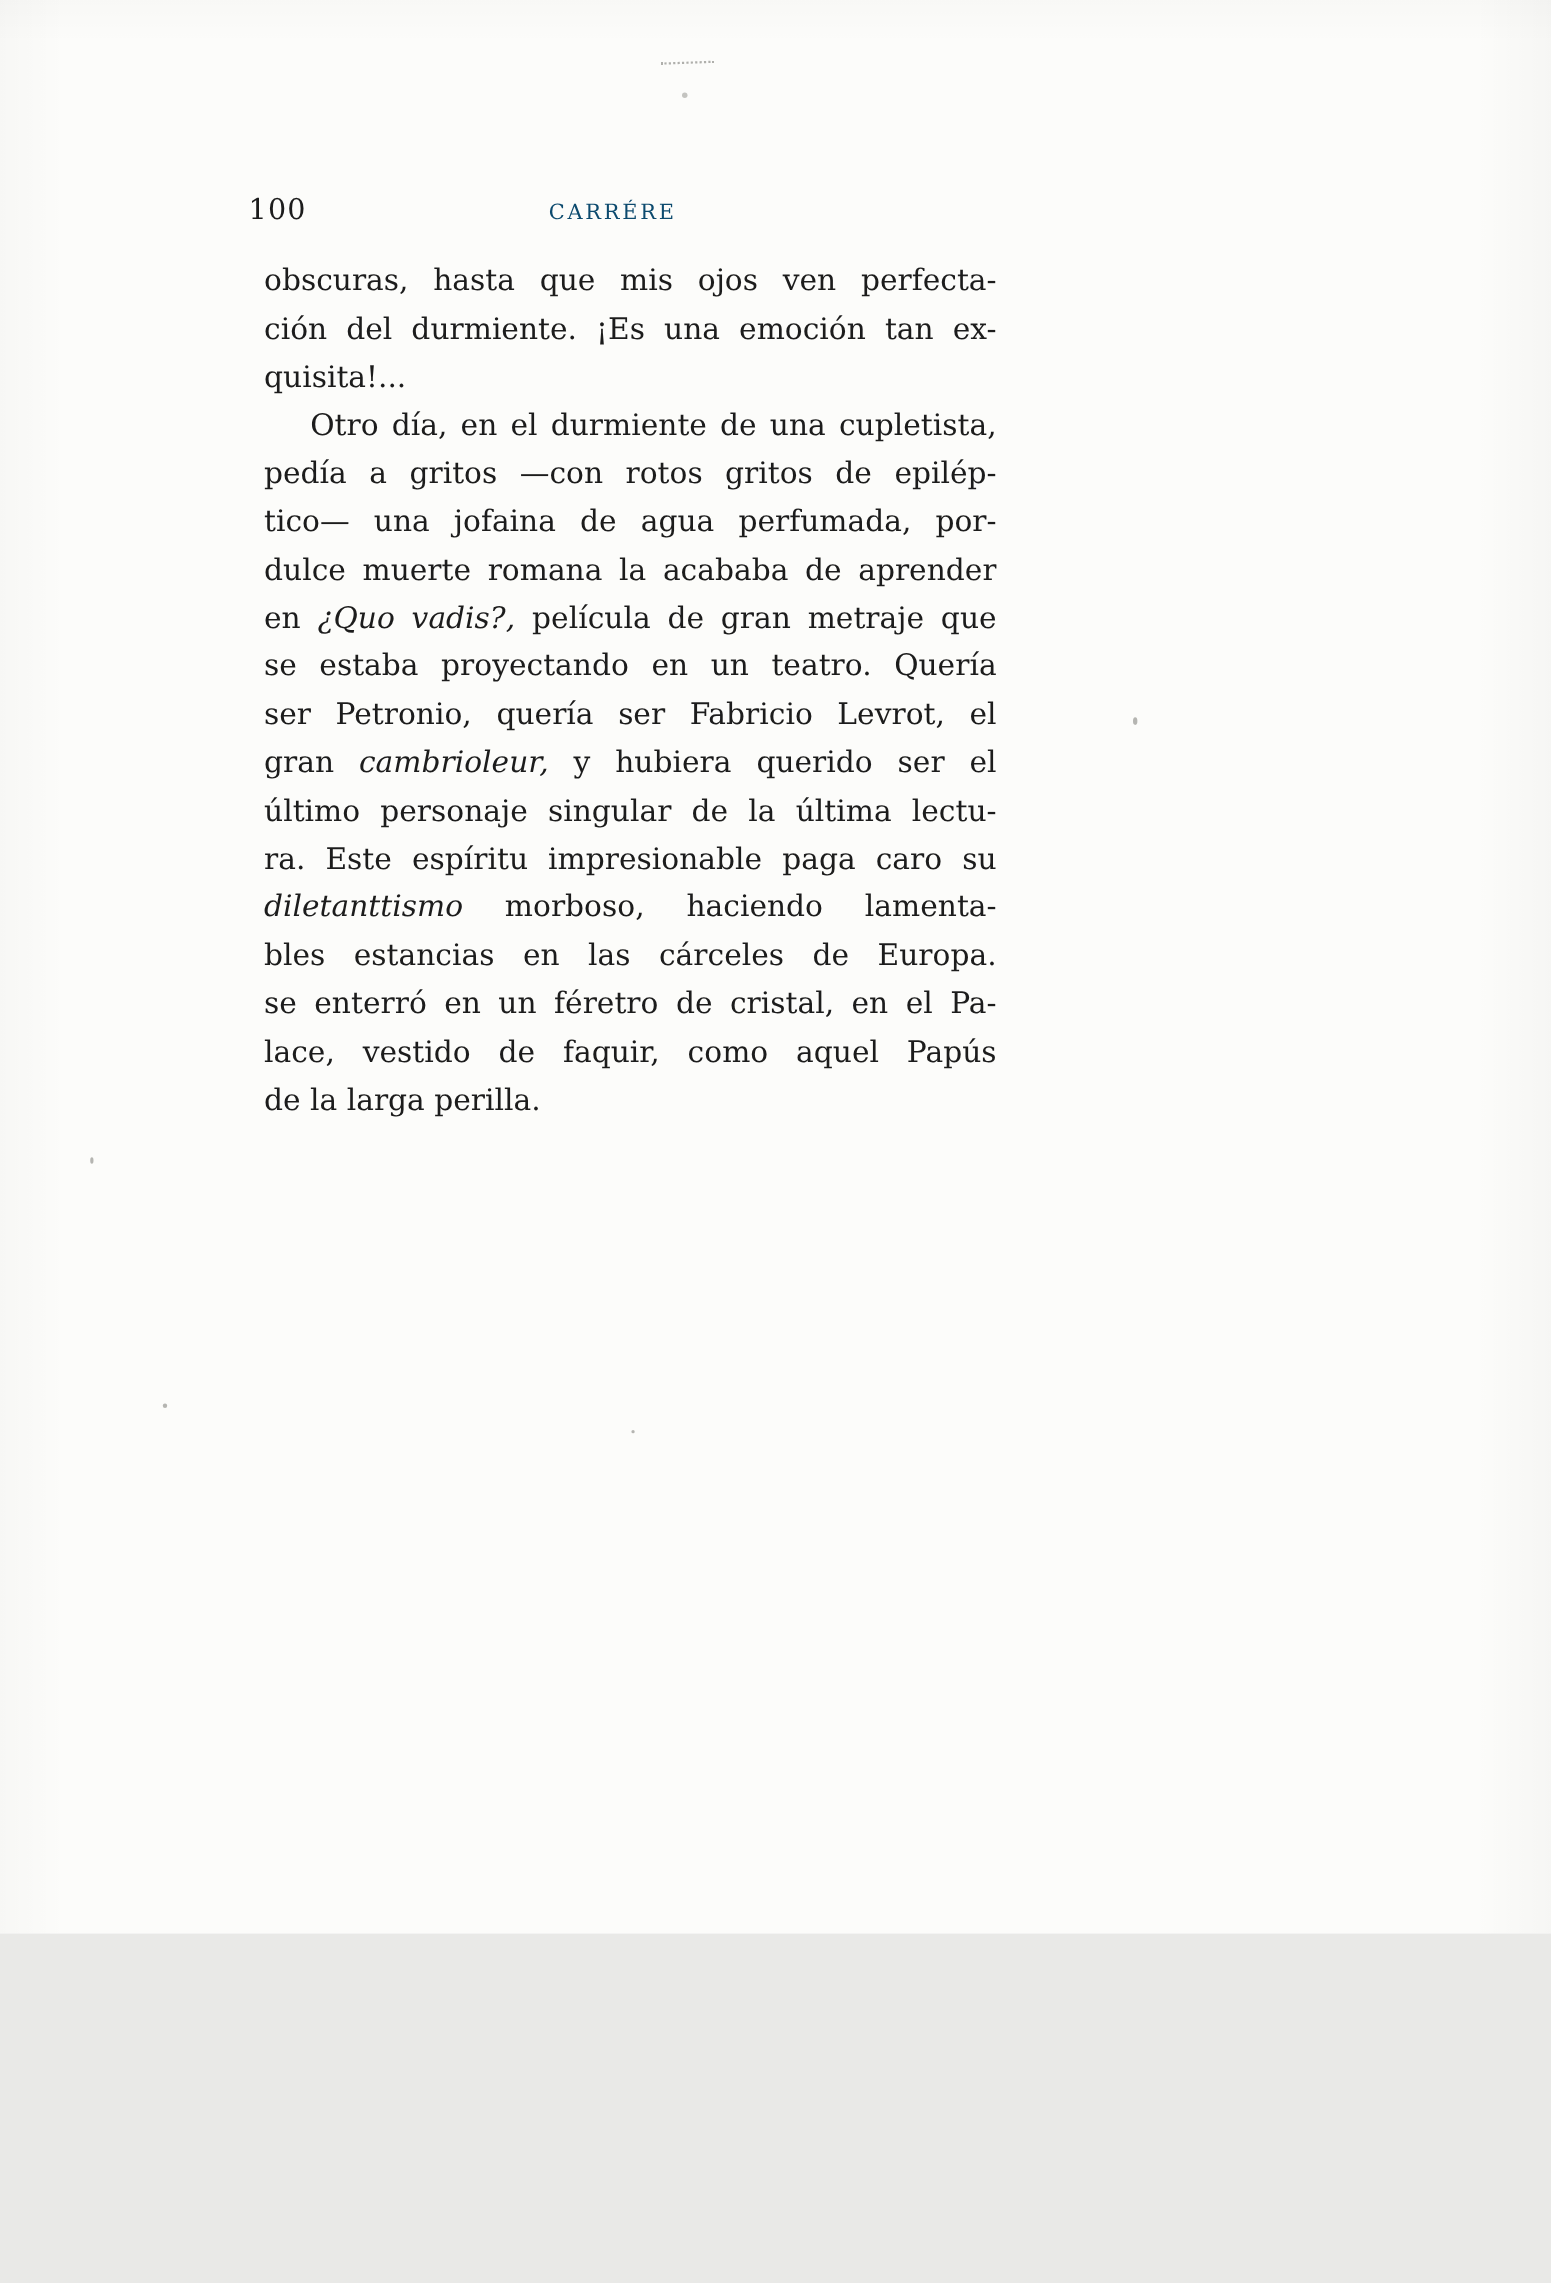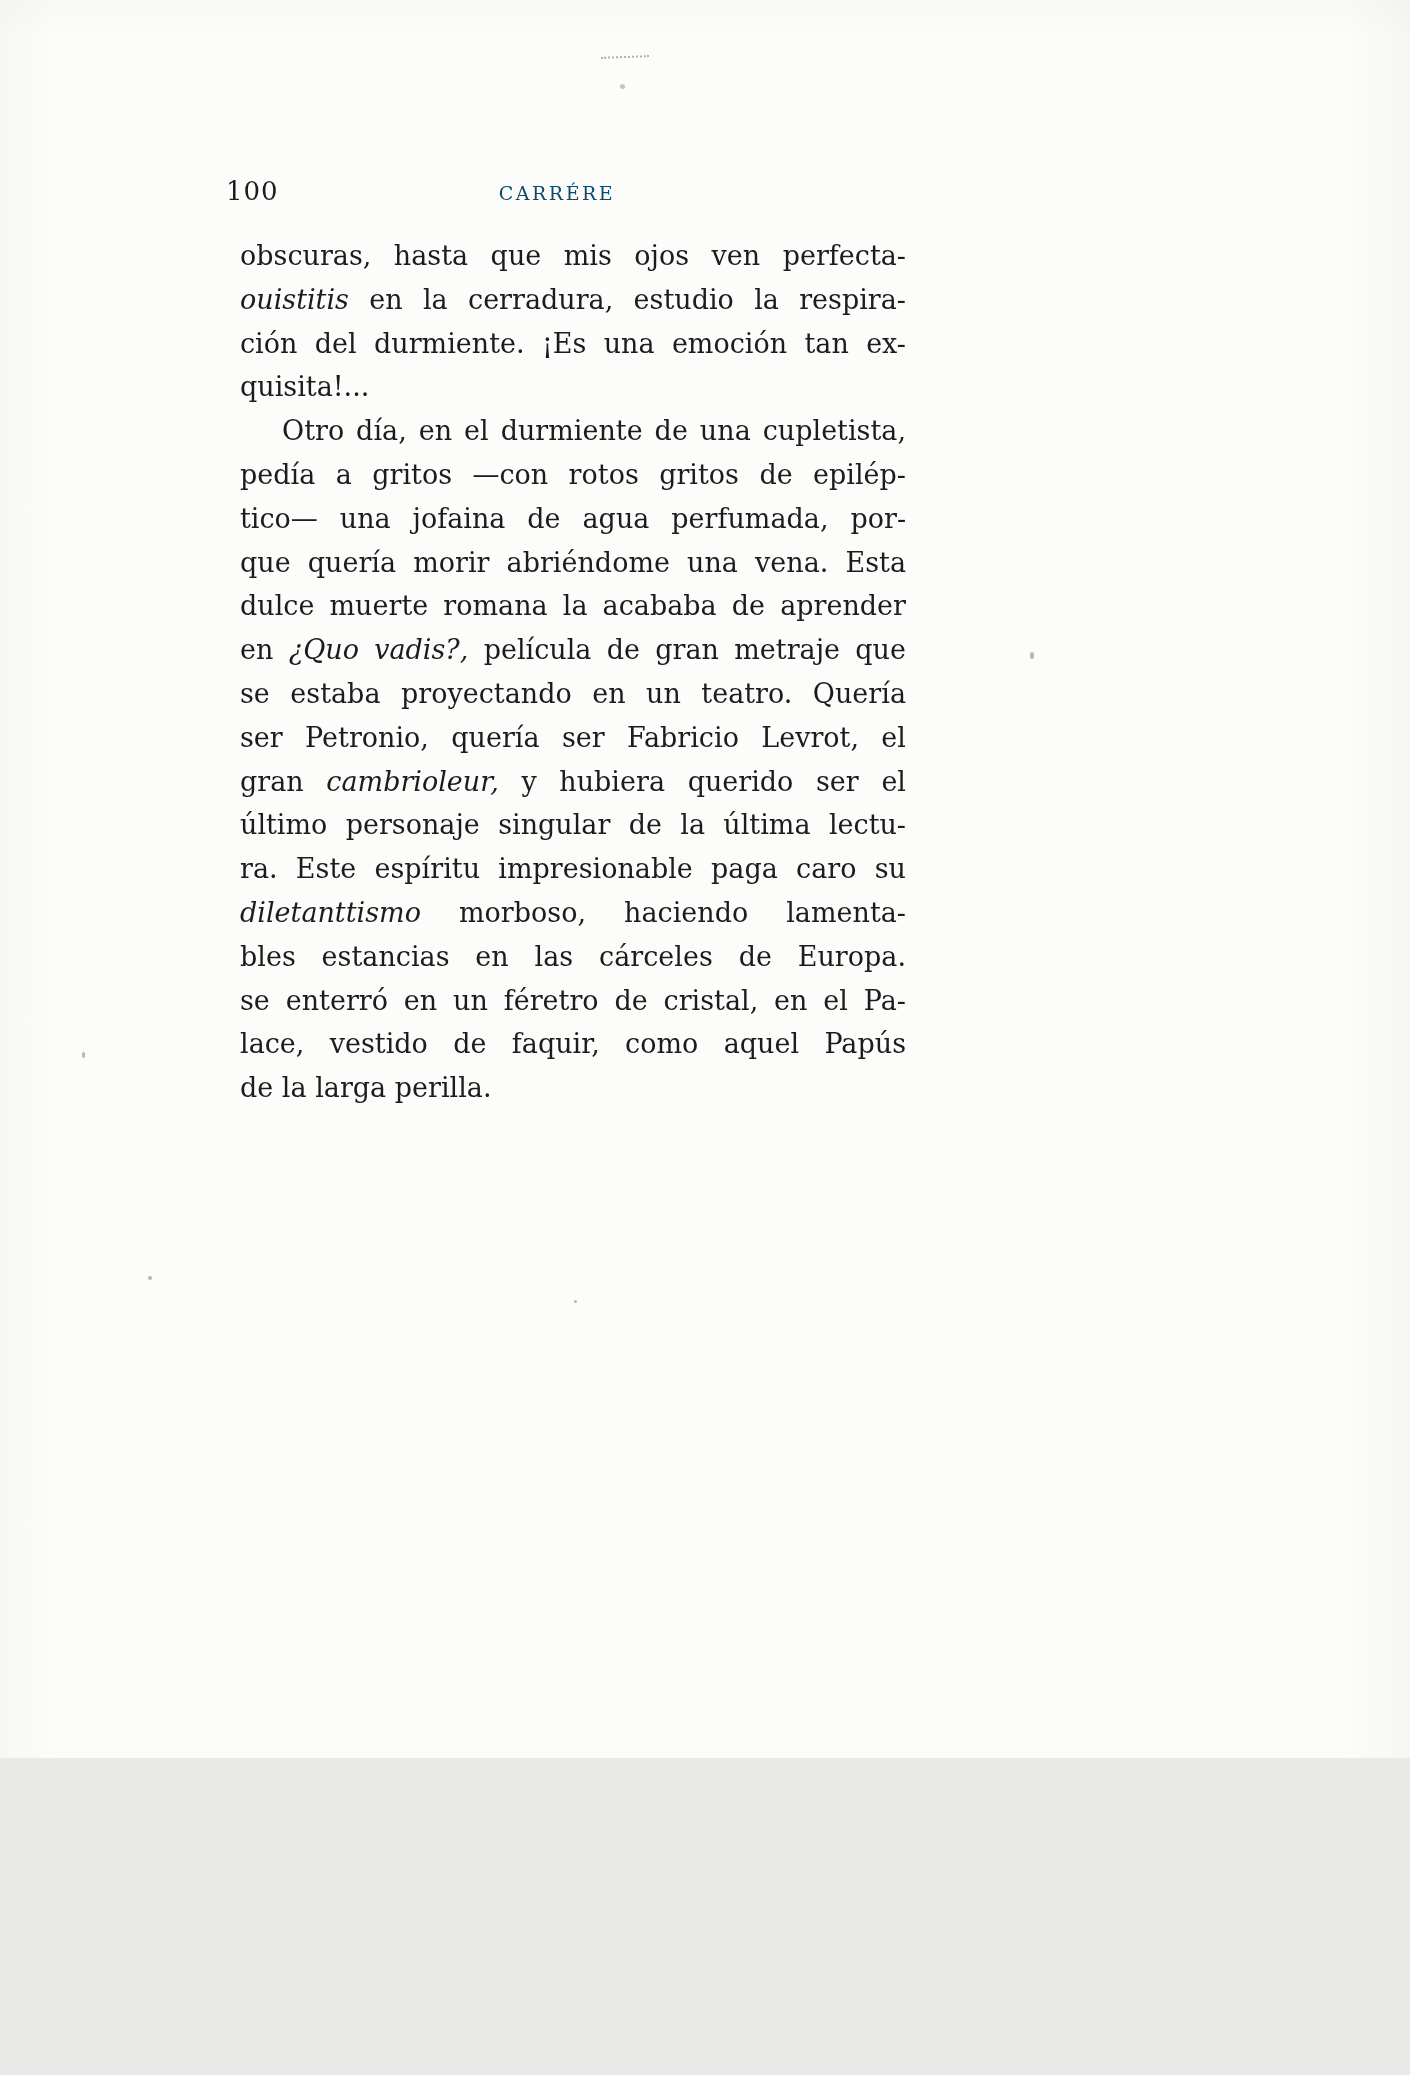--- a/index.html
+++ b/index.html
@@ -100,27 +100,25 @@
   <div class="speck s3"></div>
   <div class="speck s4"></div>
 
   <div class="header">
     <span class="page-number">100</span>
     <span class="running-title">CARRÉRE</span>
   </div>
 
   <div class="text-block" id="text-block">
       <div class="line"><span>obscuras, hasta que mis ojos ven perfecta-</span></div>
-      <div class="line"><span class="italic">ouistitis</span><span> en la cerradura, estudio la respira-</span></div>
       <div class="line"><span>ción del durmiente. ¡Es una emoción tan ex-</span></div>
       <div class="line para-end"><span>quisita!...</span></div>
       <div class="line indent"><span>Otro día, en el durmiente de una cupletista,</span></div>
       <div class="line"><span>pedía a gritos —con rotos gritos de epilép-</span></div>
       <div class="line"><span>tico— una jofaina de agua perfumada, por-</span></div>
-      <div class="line"><span>que quería morir abriéndome una vena. Esta</span></div>
       <div class="line"><span>dulce muerte romana la acababa de aprender</span></div>
       <div class="line"><span>en </span><span class="italic">¿Quo vadis?,</span><span> película de gran metraje que</span></div>
       <div class="line"><span>se estaba proyectando en un teatro. Quería</span></div>
       <div class="line"><span>ser Petronio, quería ser Fabricio Levrot, el</span></div>
       <div class="line"><span>gran </span><span class="italic">cambrioleur,</span><span> y hubiera querido ser el</span></div>
       <div class="line"><span>último personaje singular de la última lectu-</span></div>
       <div class="line"><span>ra. Este espíritu impresionable paga caro su</span></div>
       <div class="line"><span class="italic">diletanttismo</span><span> morboso, haciendo lamenta-</span></div>
       <div class="line"><span>bles estancias en las cárceles de Europa.</span></div>
       <div class="line"><span>se enterró en un féretro de cristal, en el Pa-</span></div>

